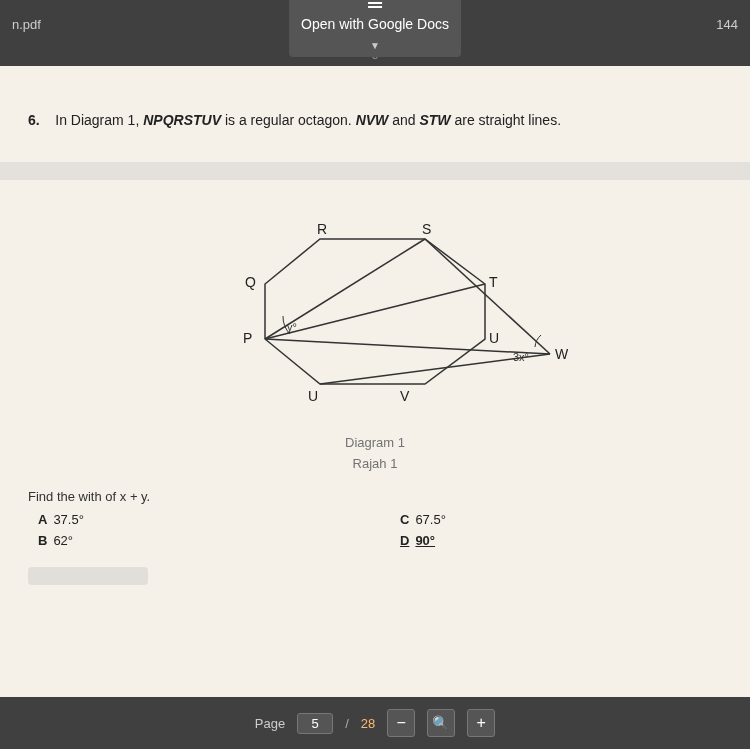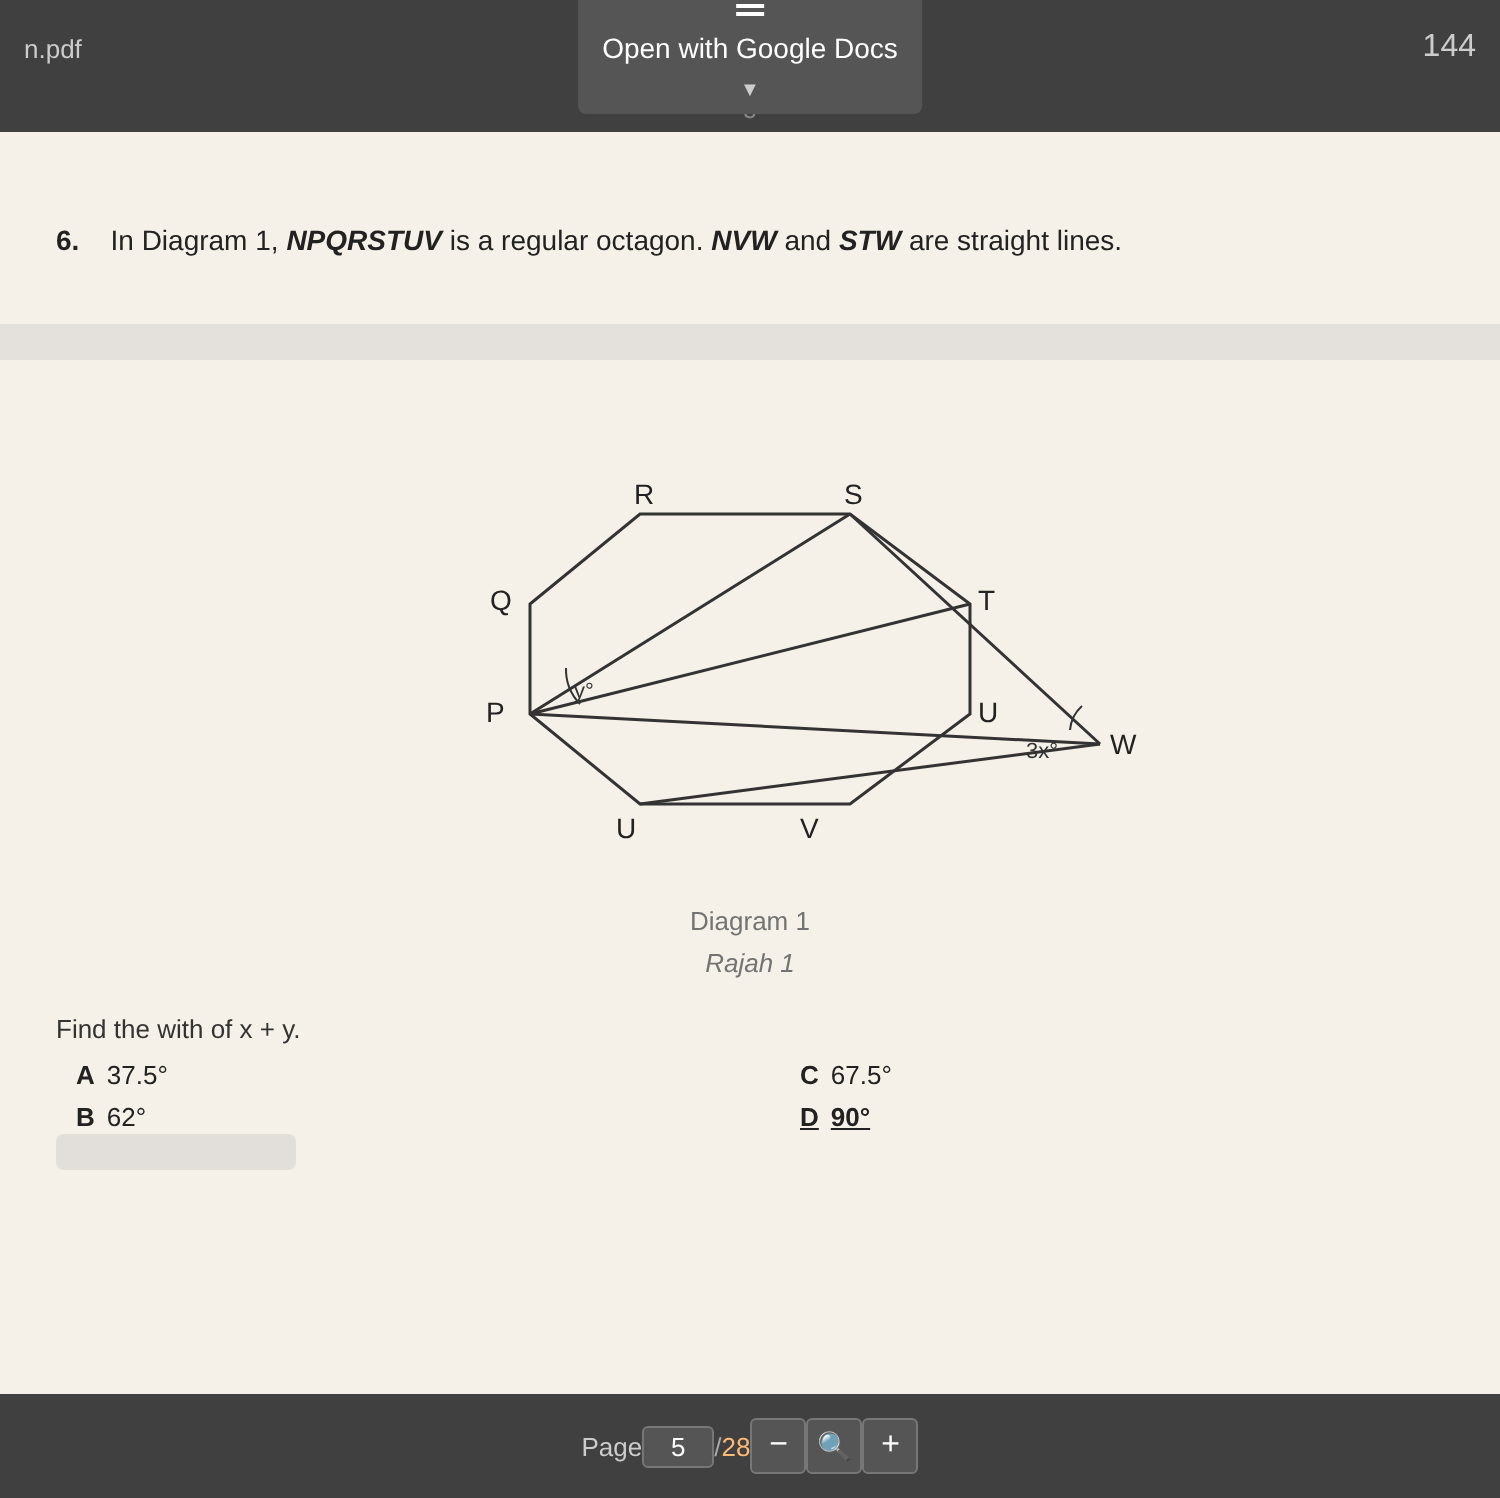--- a/index.html
+++ b/index.html
@@ -54,21 +54,21 @@
       width: 14px;
       height: 2px;
       background: white;
     }
     .dropdown-arrow {
       font-size: 10px;
       color: #ccc;
     }
     .top-bar-right {
       color: #ccc;
-      font-size: 16px;
+      font-size: 13px;
     }
 
     
     .page-num-top {
       text-align: center;
       color: #888;
       font-size: 12px;
       background: #404040;
       padding-bottom: 4px;
     }
@@ -81,21 +81,21 @@
       height: calc(749px - 48px - 52px);
       padding: 16px 28px;
       position: relative;
       overflow: hidden;
     }
 
     
     .question-text {
       font-size: 14px;
       color: #222;
-      margin-bottom: 26px;
+      margin-bottom: 8px;
       line-height: 1.5;
     }
     .question-text .q-num {
       font-weight: bold;
     }
     .question-text em {
       font-style: italic;
       font-weight: bold;
     }
 
@@ -110,21 +110,20 @@
       display: block;
     }
     .diagram-caption {
       text-align: center;
       font-size: 13px;
       color: #737373;
       margin-top: 4px;
       line-height: 1.6;
     }
     .diagram-caption .italic {
-      font-style: italic;
     }
 
     
     .find-text {
       font-size: 13px;
       color: #333;
       margin: 10px 0 8px 0;
     }
 
     
@@ -153,20 +152,21 @@
     .bottom-bar {
       position: absolute;
       bottom: 0;
       left: 0;
       width: 100%;
       height: 52px;
       background: #404040;
       display: flex;
       align-items: center;
       justify-content: center;
+      gap: 12px;
       padding: 0 16px;
     }
     .bottom-bar-label {
       color: #ccc;
       font-size: 13px;
     }
     .page-input {
       background: #555;
       border: 1px solid #777;
       color: white;

